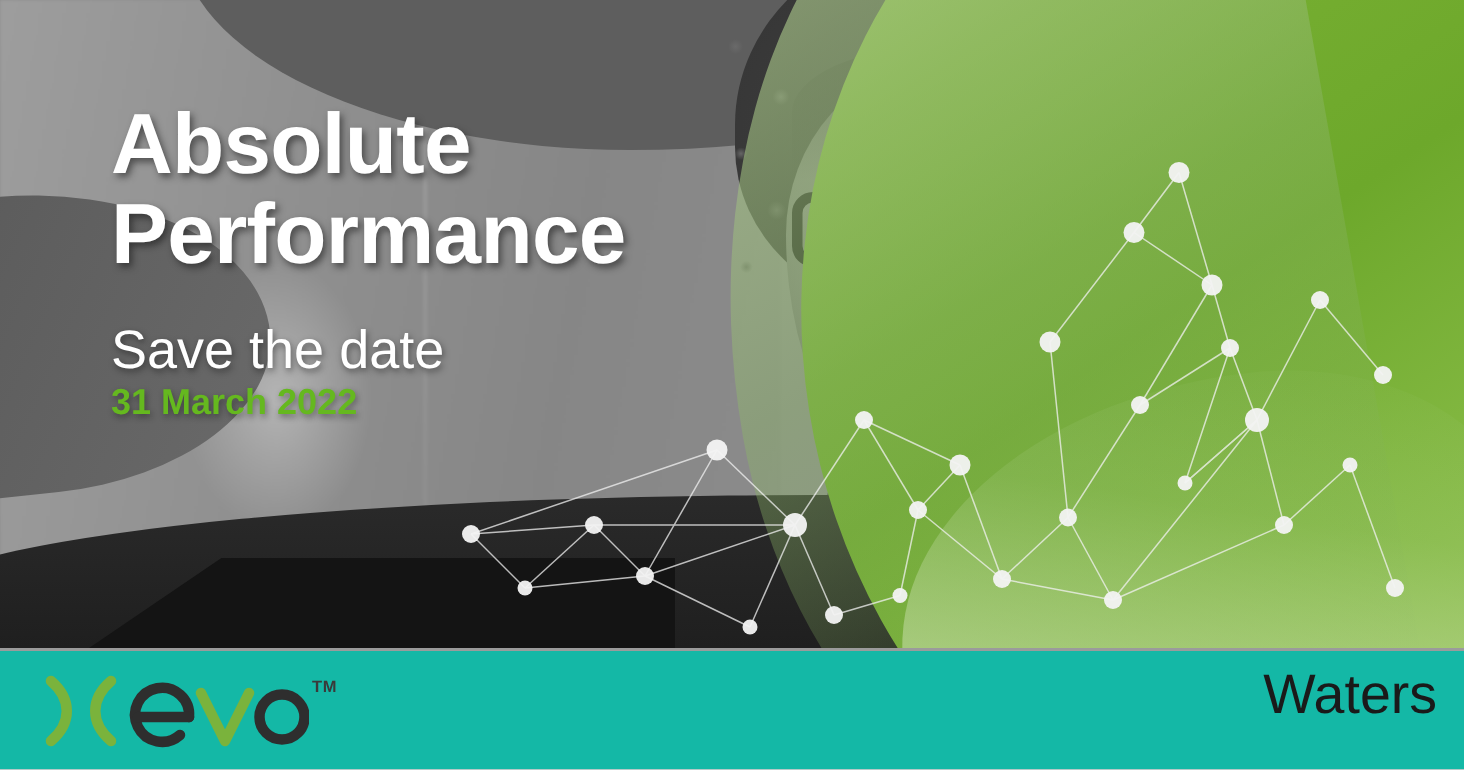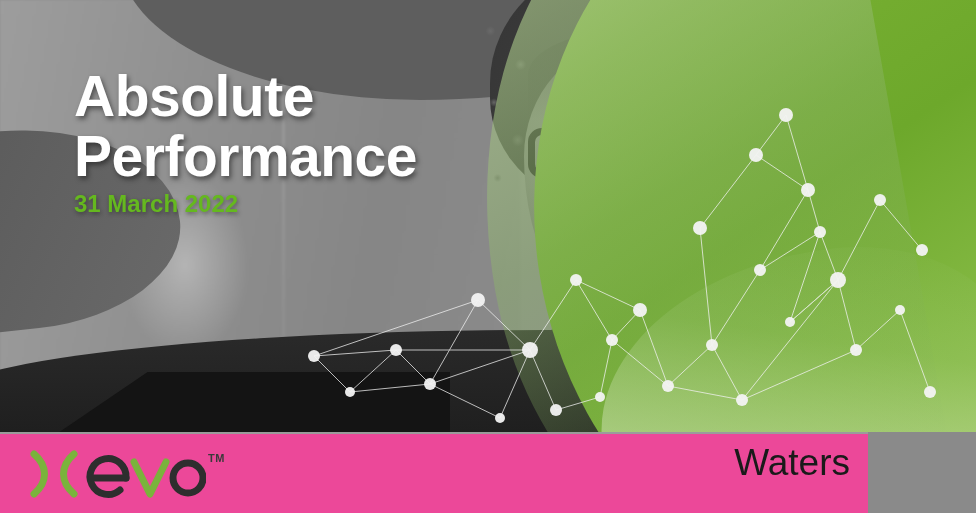--- a/index.html
+++ b/index.html
@@ -249,22 +249,22 @@
     font-weight: bold;
     line-height: 1.1;
     margin: 4px 0 0 0;
     text-shadow: 1px 2px 4px rgba(20,20,20,.45);
   }
 
   
   .footer {
     position: absolute;
     left: 0; top: 432px;
-    width: 868px; height: 81px;
-    background: #ec4899;
+    width: 976px; height: 81px;
+    background: #14b8a6;
     border-top: 2px solid #9b9b9b;
     box-sizing: border-box;
   }
   .xevo-logo {
     position: absolute;
     left: 28px; top: 14px;
     display: flex;
     align-items: flex-start;
   }
   .xevo-tm {
@@ -414,20 +414,21 @@
           <circle cx="930" cy="392" r="6"></circle>
           <circle cx="396" cy="350" r="6"></circle>
           <circle cx="350" cy="392" r="5"></circle>
           <circle cx="314" cy="356" r="6"></circle>
         </g>
     </svg>
 
     <div class="copy">
       <div class="headline">Absolute</div>
       <div class="headline">Performance</div>
+      <div class="subline">Save the date</div>
       <div class="dateline">31 March 2022</div>
     </div>
 
   </div>
 
   <div class="footer">
 
     <div class="xevo-logo">
       <svg width="178" height="52" viewBox="0 0 178 52">
 

